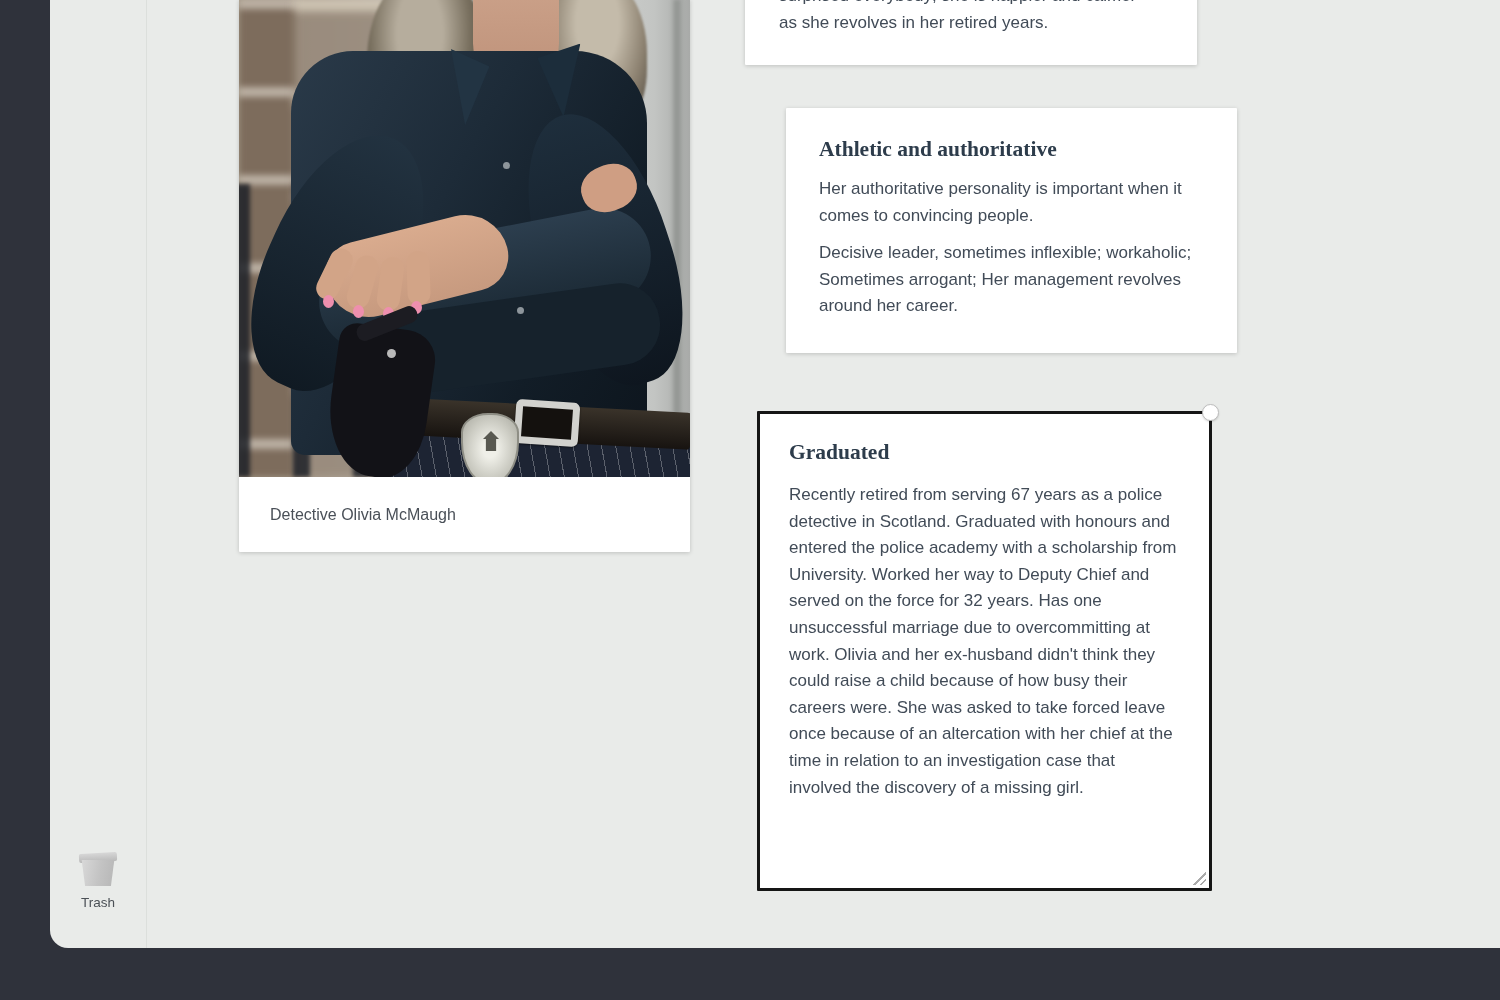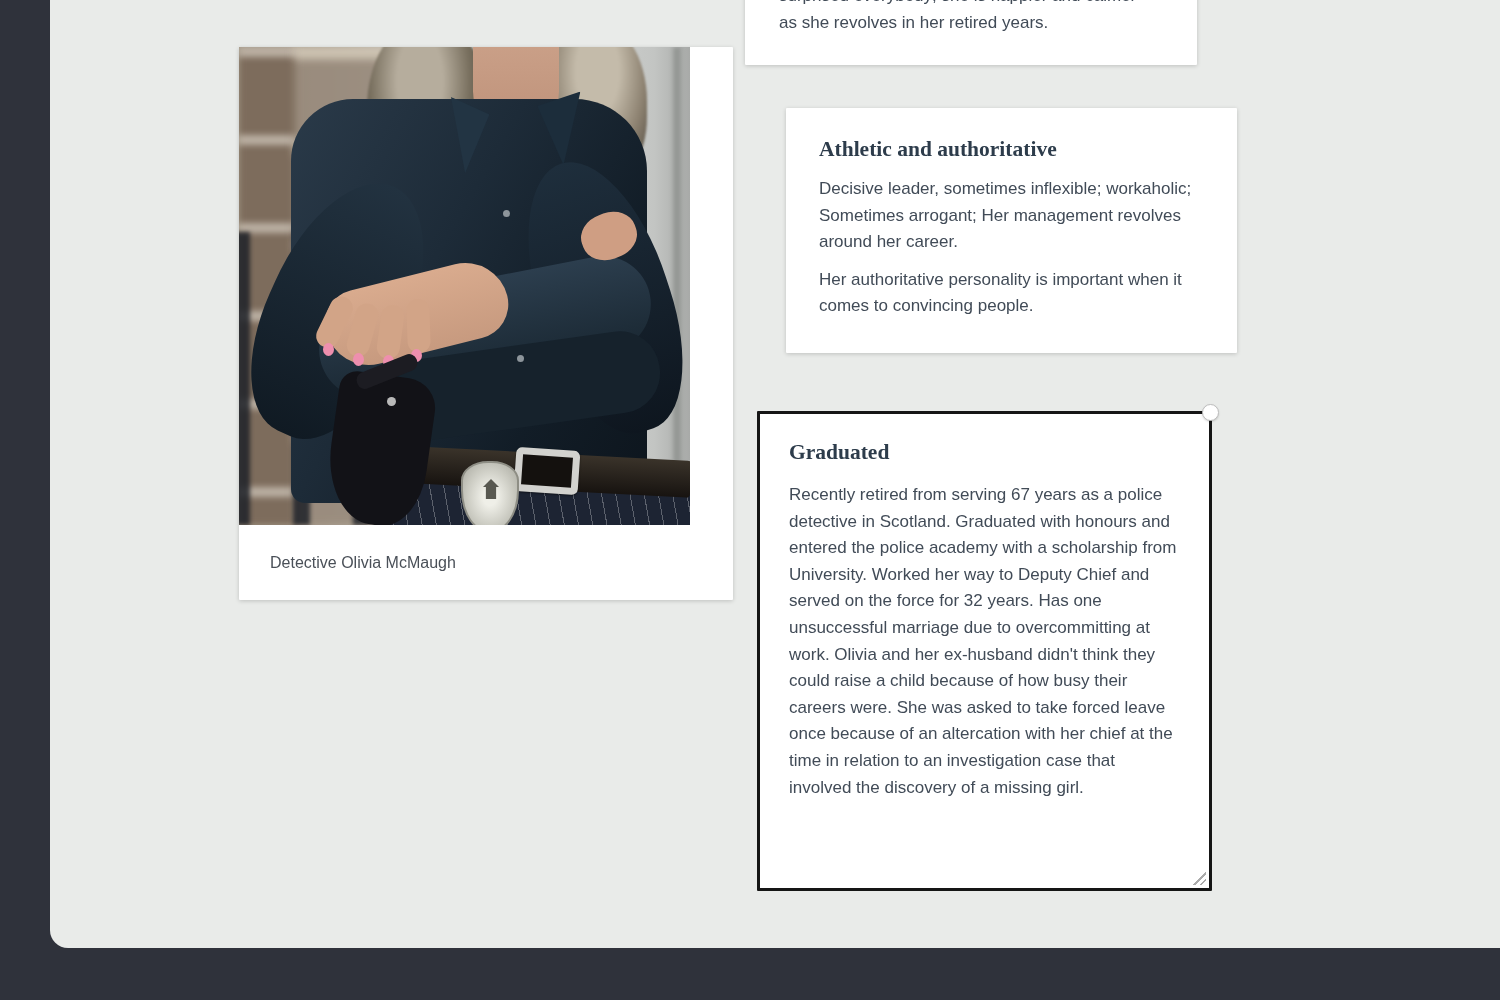--- a/index.html
+++ b/index.html
@@ -31,21 +31,21 @@
   .note-backstory{left:707px;top:411px;width:455px;height:480px;box-sizing:border-box;
                   border:3px solid #151515;box-shadow:none;padding:26px 30px 0 29px;}
   .note-backstory .note-title{margin:0 0 12px 0;}
   .note-backstory .note-body{width:390px;margin-top:17px;}
   .connector-handle{position:absolute;top:-10px;right:-10px;width:15px;height:15px;background:#fff;
                     border:1px solid #bdbdbd;border-radius:50%;box-shadow:0 1px 2px rgba(0,0,0,.15);}
   .resize-grip{position:absolute;right:3px;bottom:3px;width:15px;height:15px;
                background:repeating-linear-gradient(135deg,transparent 0 3px,#ababab 3px 4.5px);
                clip-path:polygon(100% 0,100% 100%,0 100%);cursor:nwse-resize;}
 
-  .photo-card{left:189px;top:-1px;width:494px;margin-top:48px;}
+  .photo-card{left:189px;top:-1px;width:451px;}
   .photo{position:relative;width:451px;height:478px;overflow:hidden;
          background:linear-gradient(90deg,#a29786 0%,#aca192 18%,#b4ab9d 27%,#c2c2bd 42%,
                     #cfd1cf 58%,#d2d4d2 75%,#c3c5c3 92%,#a8aaa8 100%);}
   .photo div{position:absolute;}
   .ph-brick{left:0;top:0;width:60px;height:478px;
             background:repeating-linear-gradient(180deg,#bcb1a4 0 10px,#7d6c5c 10px 88px);
             filter:blur(3px);}
   .ph-wall{left:55px;top:0;width:100px;height:478px;
            background:repeating-linear-gradient(180deg,#d0c6b5 0 12px,rgba(151,137,122,.85) 12px 96px);
            filter:blur(4px);}
@@ -110,20 +110,29 @@
             clip-path:polygon(50% 0,100% 40%,82% 40%,82% 100%,18% 100%,18% 40%,0 40%);}
   .caption-bar{height:75px;display:flex;align-items:center;padding-left:31px;box-sizing:border-box;}
   .caption-text{font-size:16px;color:#4a5058;}
 </style>
 </head>
 <body>
 
 <div class="stage">
   <div class="panel">
 
+    <div class="dock">
+      <div class="trash-btn">
+        <div class="trash-icon">
+          <div class="trash-rim"></div>
+          <div class="trash-body"></div>
+        </div>
+        <div class="trash-label">Trash</div>
+      </div>
+    </div>
 
     <div class="card photo-card">
       <div class="photo">
         <div class="ph-brick"></div>
         <div class="ph-wall"></div>
         <div class="ph-rails"></div>
         <div class="ph-rail-r"></div>
         <div class="ph-hair-l"></div>
         <div class="ph-hair-r"></div>
         <div class="ph-neck"></div>
@@ -163,22 +172,22 @@
       </div>
     </div>
 
     <div class="card note-top">
       <div class="note-body">surprised everybody; she is happier and calmer</div>
       <div class="note-body">as she revolves in her retired years.</div>
     </div>
 
     <div class="card note-personality">
       <h2 class="note-title">Athletic and authoritative</h2>
+      <p class="note-body">Her authoritative personality is important when it comes to convincing people.</p>
       <p class="note-body">Decisive leader, sometimes inflexible; workaholic; Sometimes arrogant; Her management revolves around her career.</p>
-      <p class="note-body">Her authoritative personality is important when it comes to convincing people.</p>
     </div>
 
     <div class="card note-backstory">
       <h2 class="note-title">Graduated</h2>
       <div class="note-body">Recently retired from serving 67 years as a police detective in Scotland. Graduated with honours and entered the police academy with a scholarship from University. Worked her way to Deputy Chief and served on the force for 32 years. Has one unsuccessful marriage due to overcommitting at work. Olivia and her ex-husband didn't think they could raise a child because of how busy their careers were. She was asked to take forced leave once because of an altercation with her chief at the time in relation to an investigation case that involved the discovery of a missing girl.</div>
       <div class="connector-handle"></div>
       <div class="resize-grip"></div>
     </div>
 
   </div>

